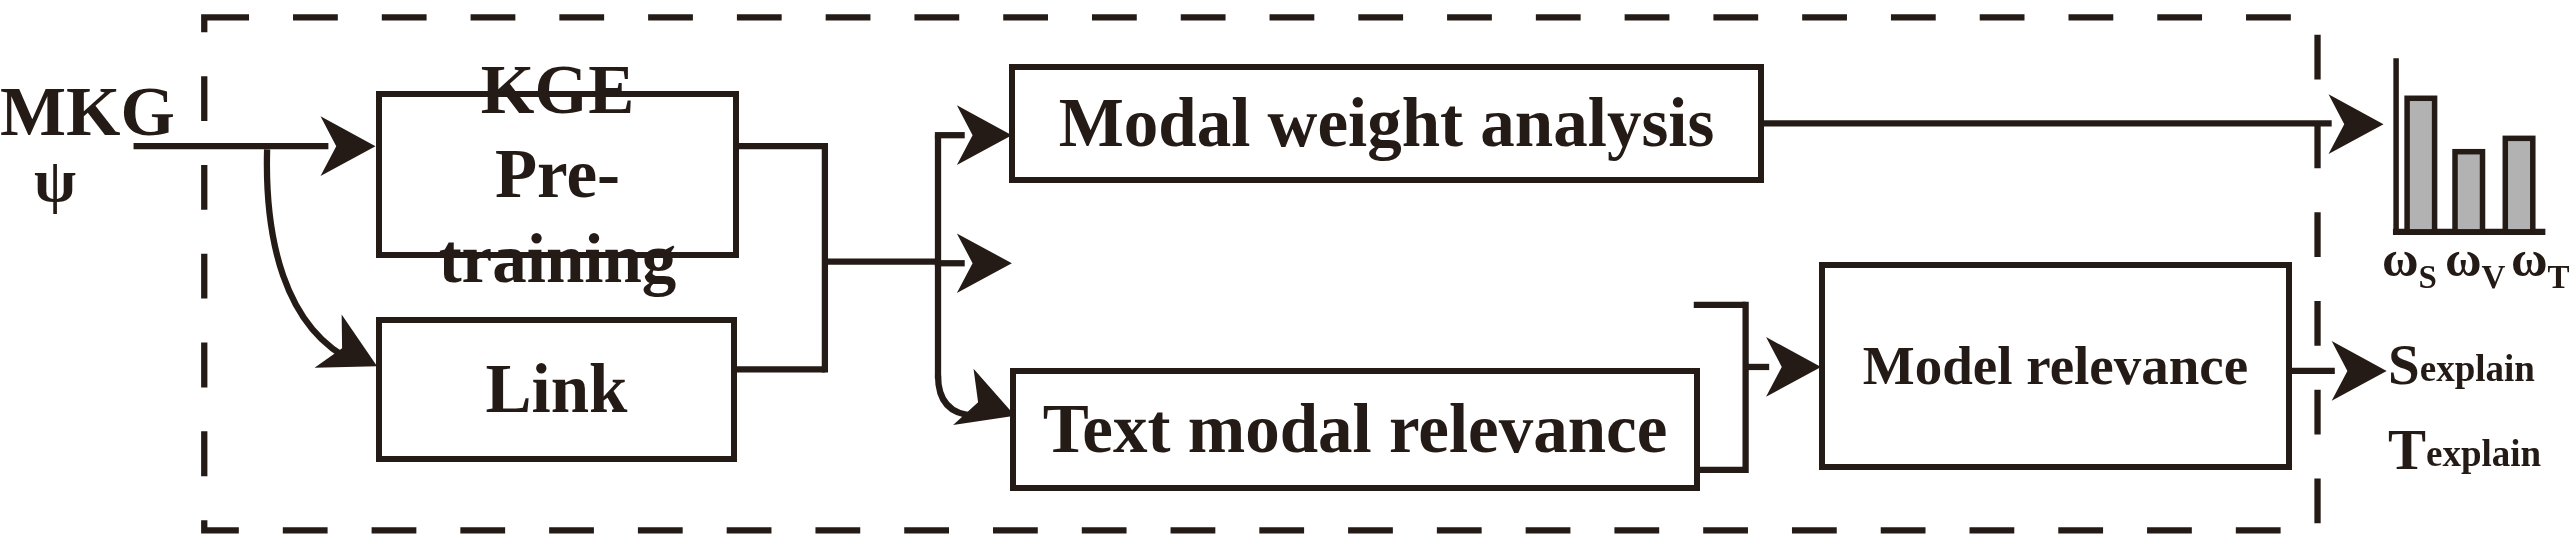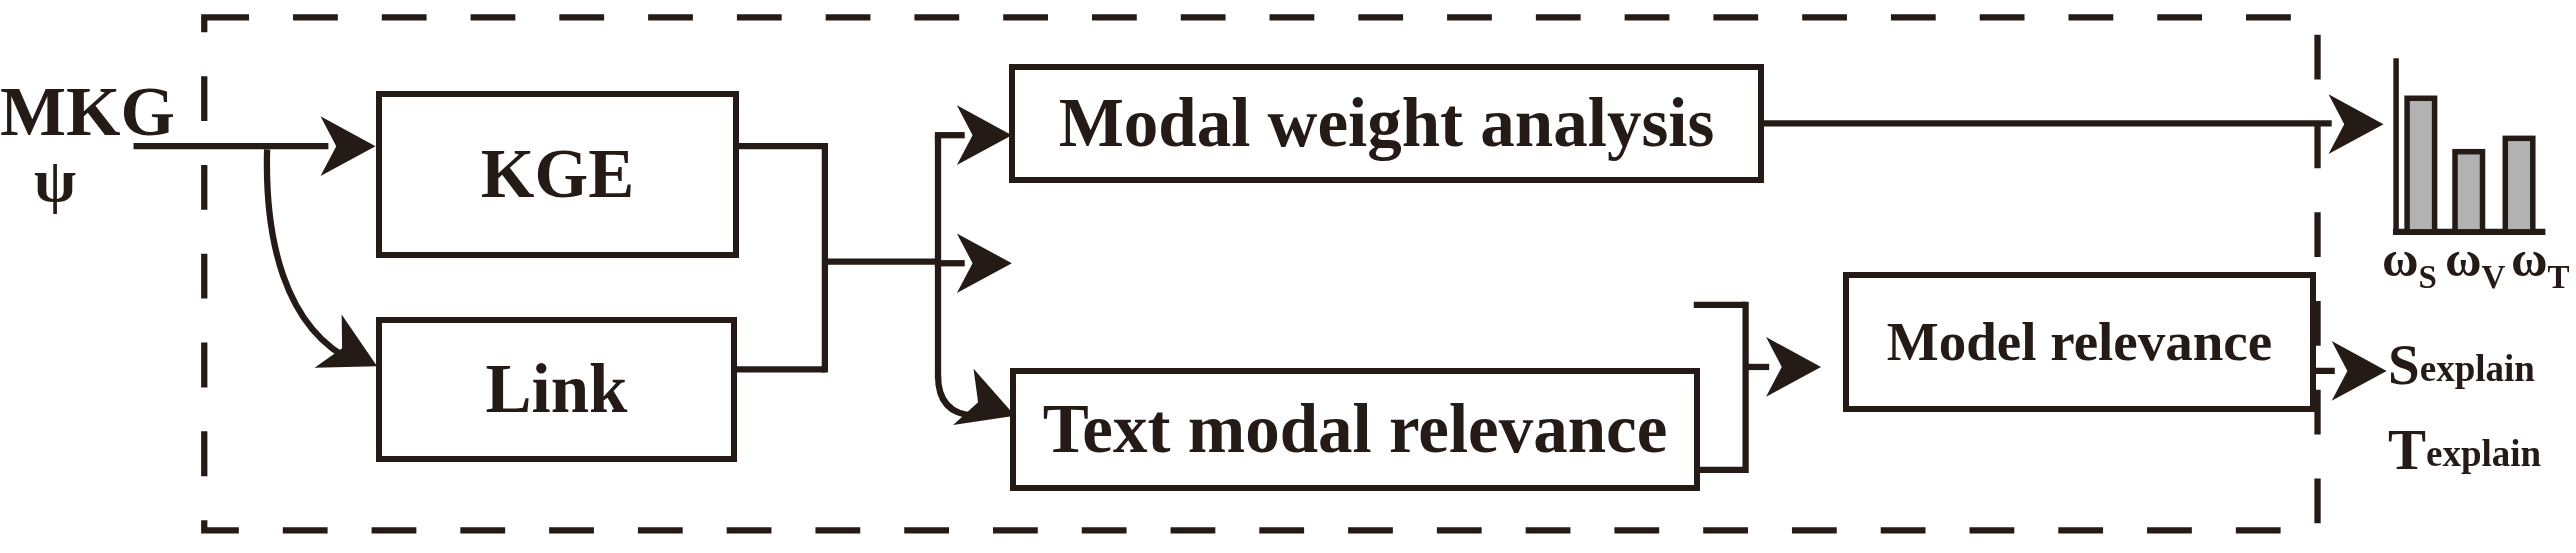--- a/index.html
+++ b/index.html
@@ -78,36 +78,37 @@
       <use href="#ah" transform="translate(2318,467)"></use>
       <use href="#ah" transform="translate(3038,472)"></use>
     </g>
   </svg>
 
   <div class="lbl" style="left:0px;top:72px;width:161px;font-size:70px;">MKG</div>
   <div class="lbl" style="left:0px;top:146px;width:110px;font-size:61px;">ψ</div>
 
   <div class="node f74" style="left:376px;top:91px;width:363px;height:167px;">
     <div>KGE</div>
+    <div>Pre-training</div>
   </div>
 
   <div class="node f74" style="left:376px;top:317px;width:361px;height:145px;gap:8px;">
     <div>Link</div>
   </div>
 
   <div class="node f74" style="left:1009px;top:64px;width:755px;height:119px;">
     <div>Modal weight analysis</div>
   </div>
 
 
   <div class="node f74" style="left:1010px;top:368px;width:690px;height:123px;">
     <div>Text modal relevance</div>
   </div>
 
-  <div class="node f70" style="left:1819px;top:272px;width:473px;height:140px;margin-left:24px;">
+  <div class="node f70" style="left:1819px;top:262px;width:473px;height:208px;">
     <div>Model relevance</div>
   </div>
 
   <div class="lbl subscripted omega" style="left:2382px;top:234px;">
     <span class="base">ω</span>
       <span class="sub">S</span>
   </div>
   <div class="lbl subscripted omega" style="left:2445px;top:234px;">
     <span class="base">ω</span>
       <span class="sub">V</span>

